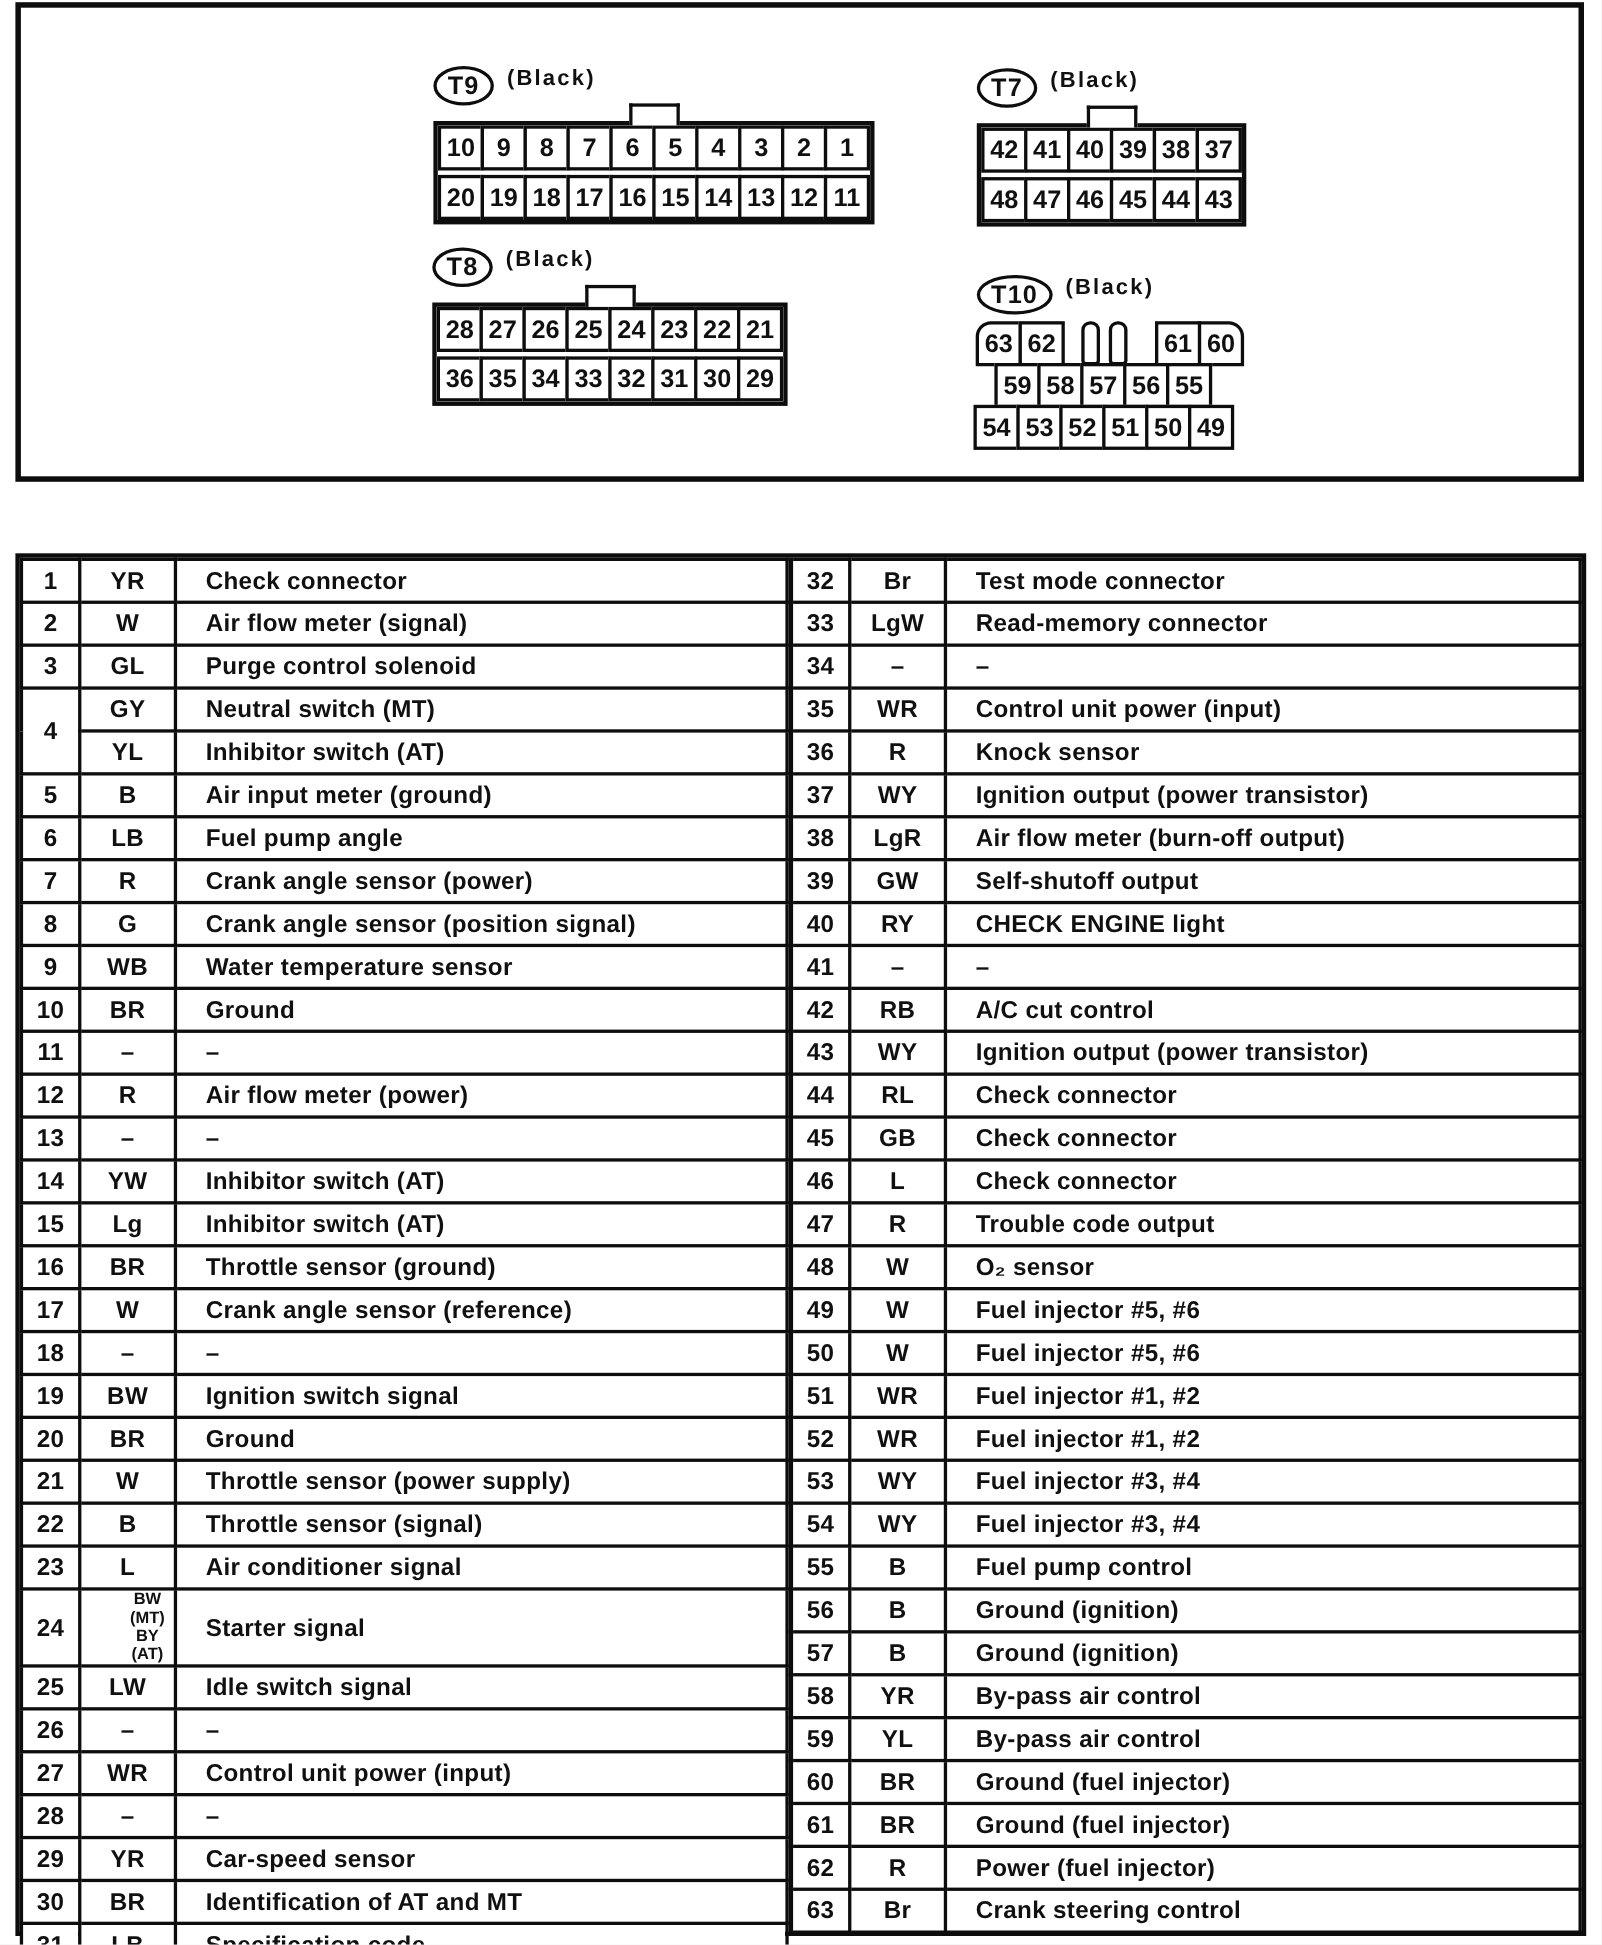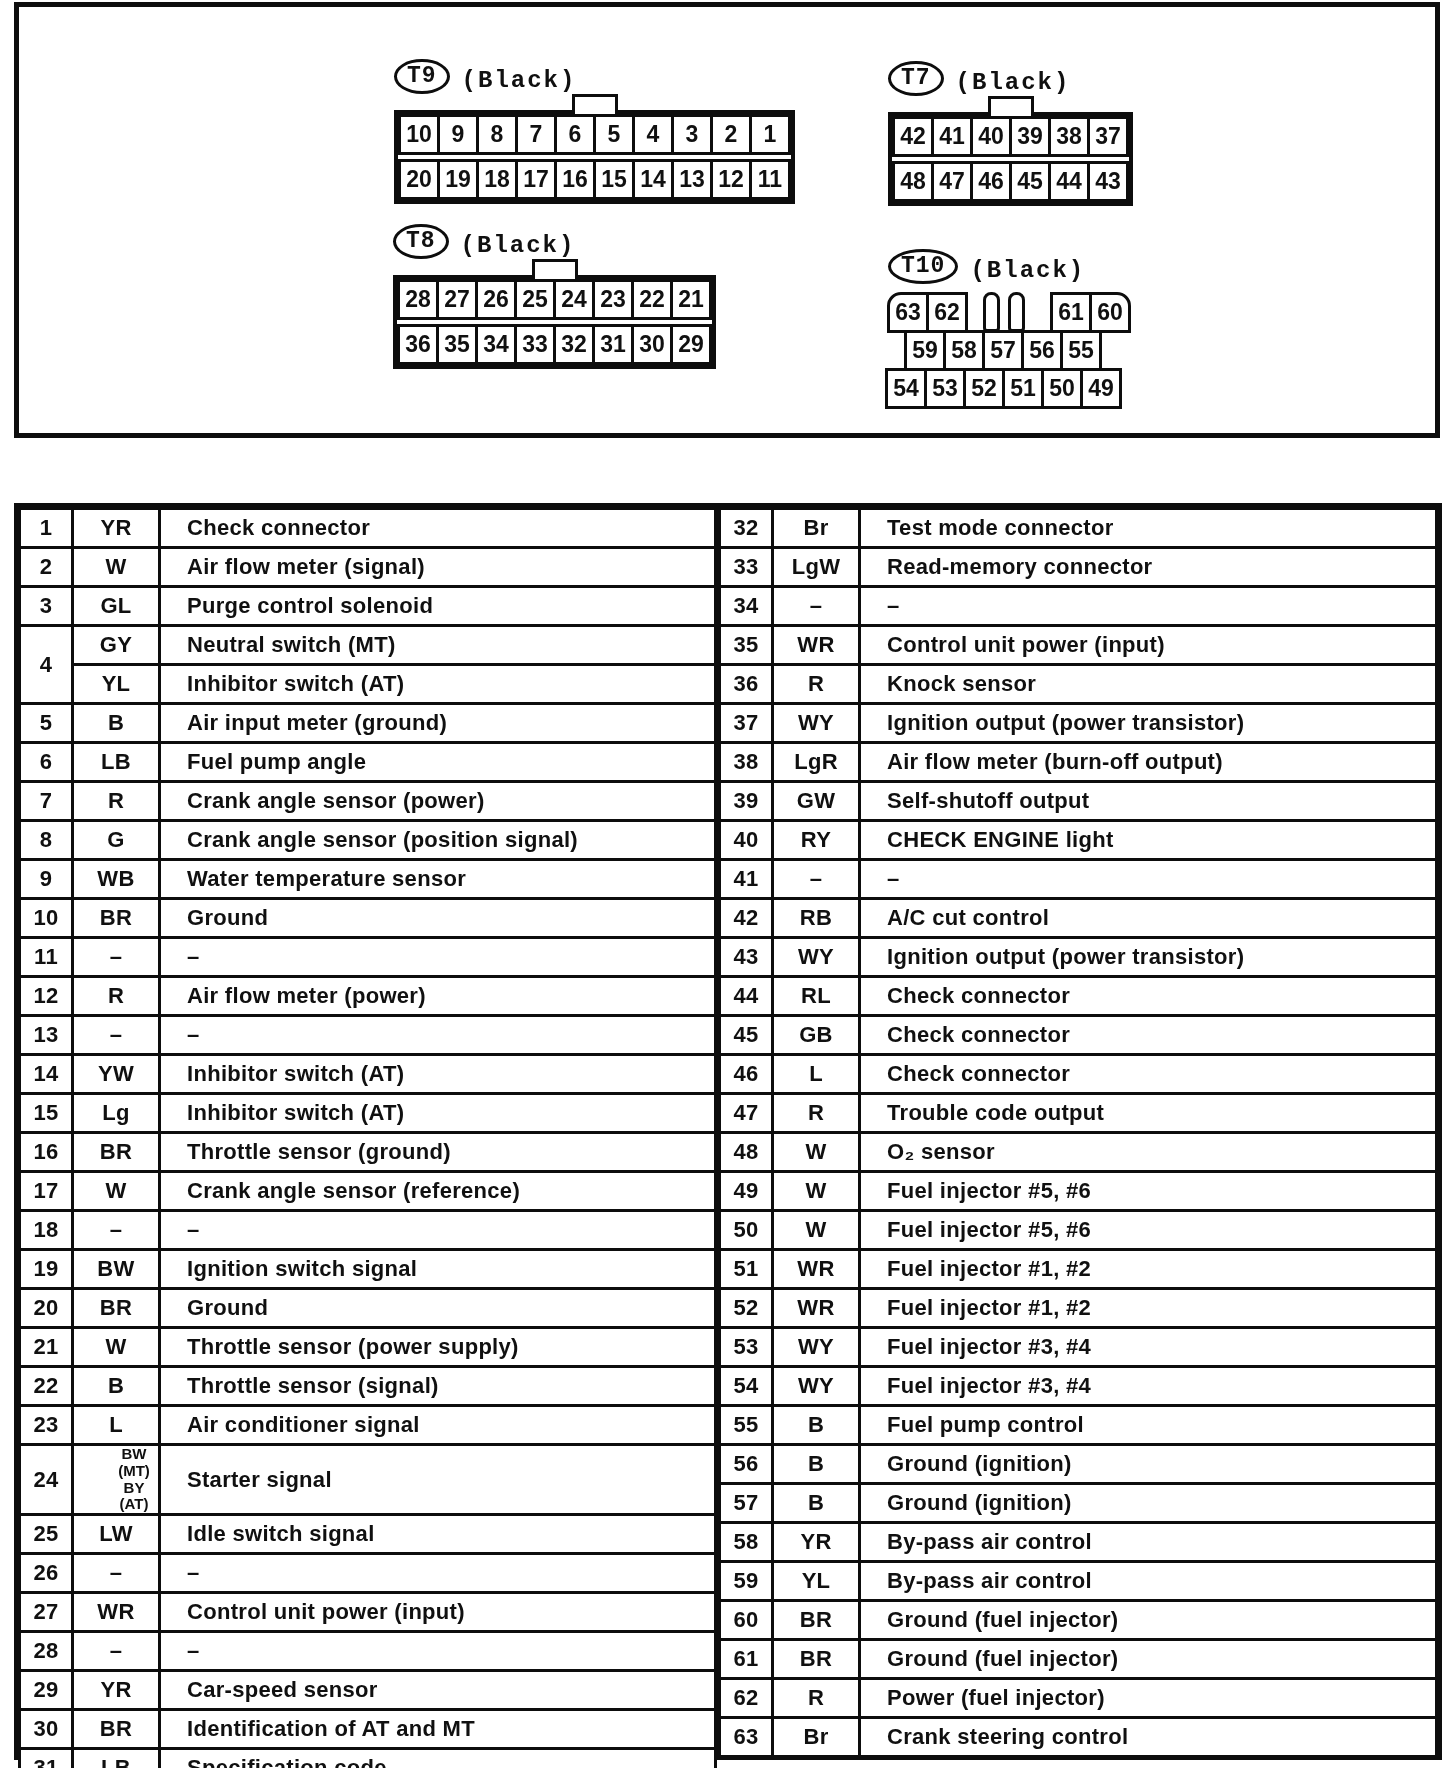--- a/index.html
+++ b/index.html
@@ -7,26 +7,26 @@
     position:relative;width:1456px;height:1768px;background:#ffffff;
     font-family:"Liberation Sans","DejaVu Sans",sans-serif;color:#101010;
     overflow:hidden;
   }
   
   .conn-panel{
     position:absolute;left:14px;top:2px;width:1416px;height:426px;
     border:5px solid #0d0d0d;background:#fff;
   }
   .conn-group{position:absolute;}
-  .conn-label{display:flex;align-items:flex-end;height:34px;margin-bottom:16px;font-family:Liberation Mono, monospace;}
+  .conn-label{display:flex;align-items:flex-start;height:34px;margin-bottom:16px;}
   .conn-oval{
     border:3px solid #0d0d0d;border-radius:50%;
     font-size:23px;font-weight:700;padding:1px 10px 2px 10px;letter-spacing:1px;
   }
-  .conn-note{font-size:24px;font-weight:700;margin-left:12px;letter-spacing:2px;}
+  .conn-note{font-size:20px;font-weight:700;margin-left:12px;letter-spacing:2px;}
   .conn-body{
     position:relative;display:inline-flex;flex-direction:column;
     border:4px solid #0d0d0d;background:#fff;padding:0;
   }
   .pin-row{display:flex;}
   .pin-row + .pin-row{margin-top:4px;}
   .pin-cell{
     width:42px;height:41px;border:3px solid #0d0d0d;margin-left:-3px;
     display:flex;align-items:center;justify-content:center;
     font-size:23px;font-weight:700;background:#fff;box-sizing:border-box;

